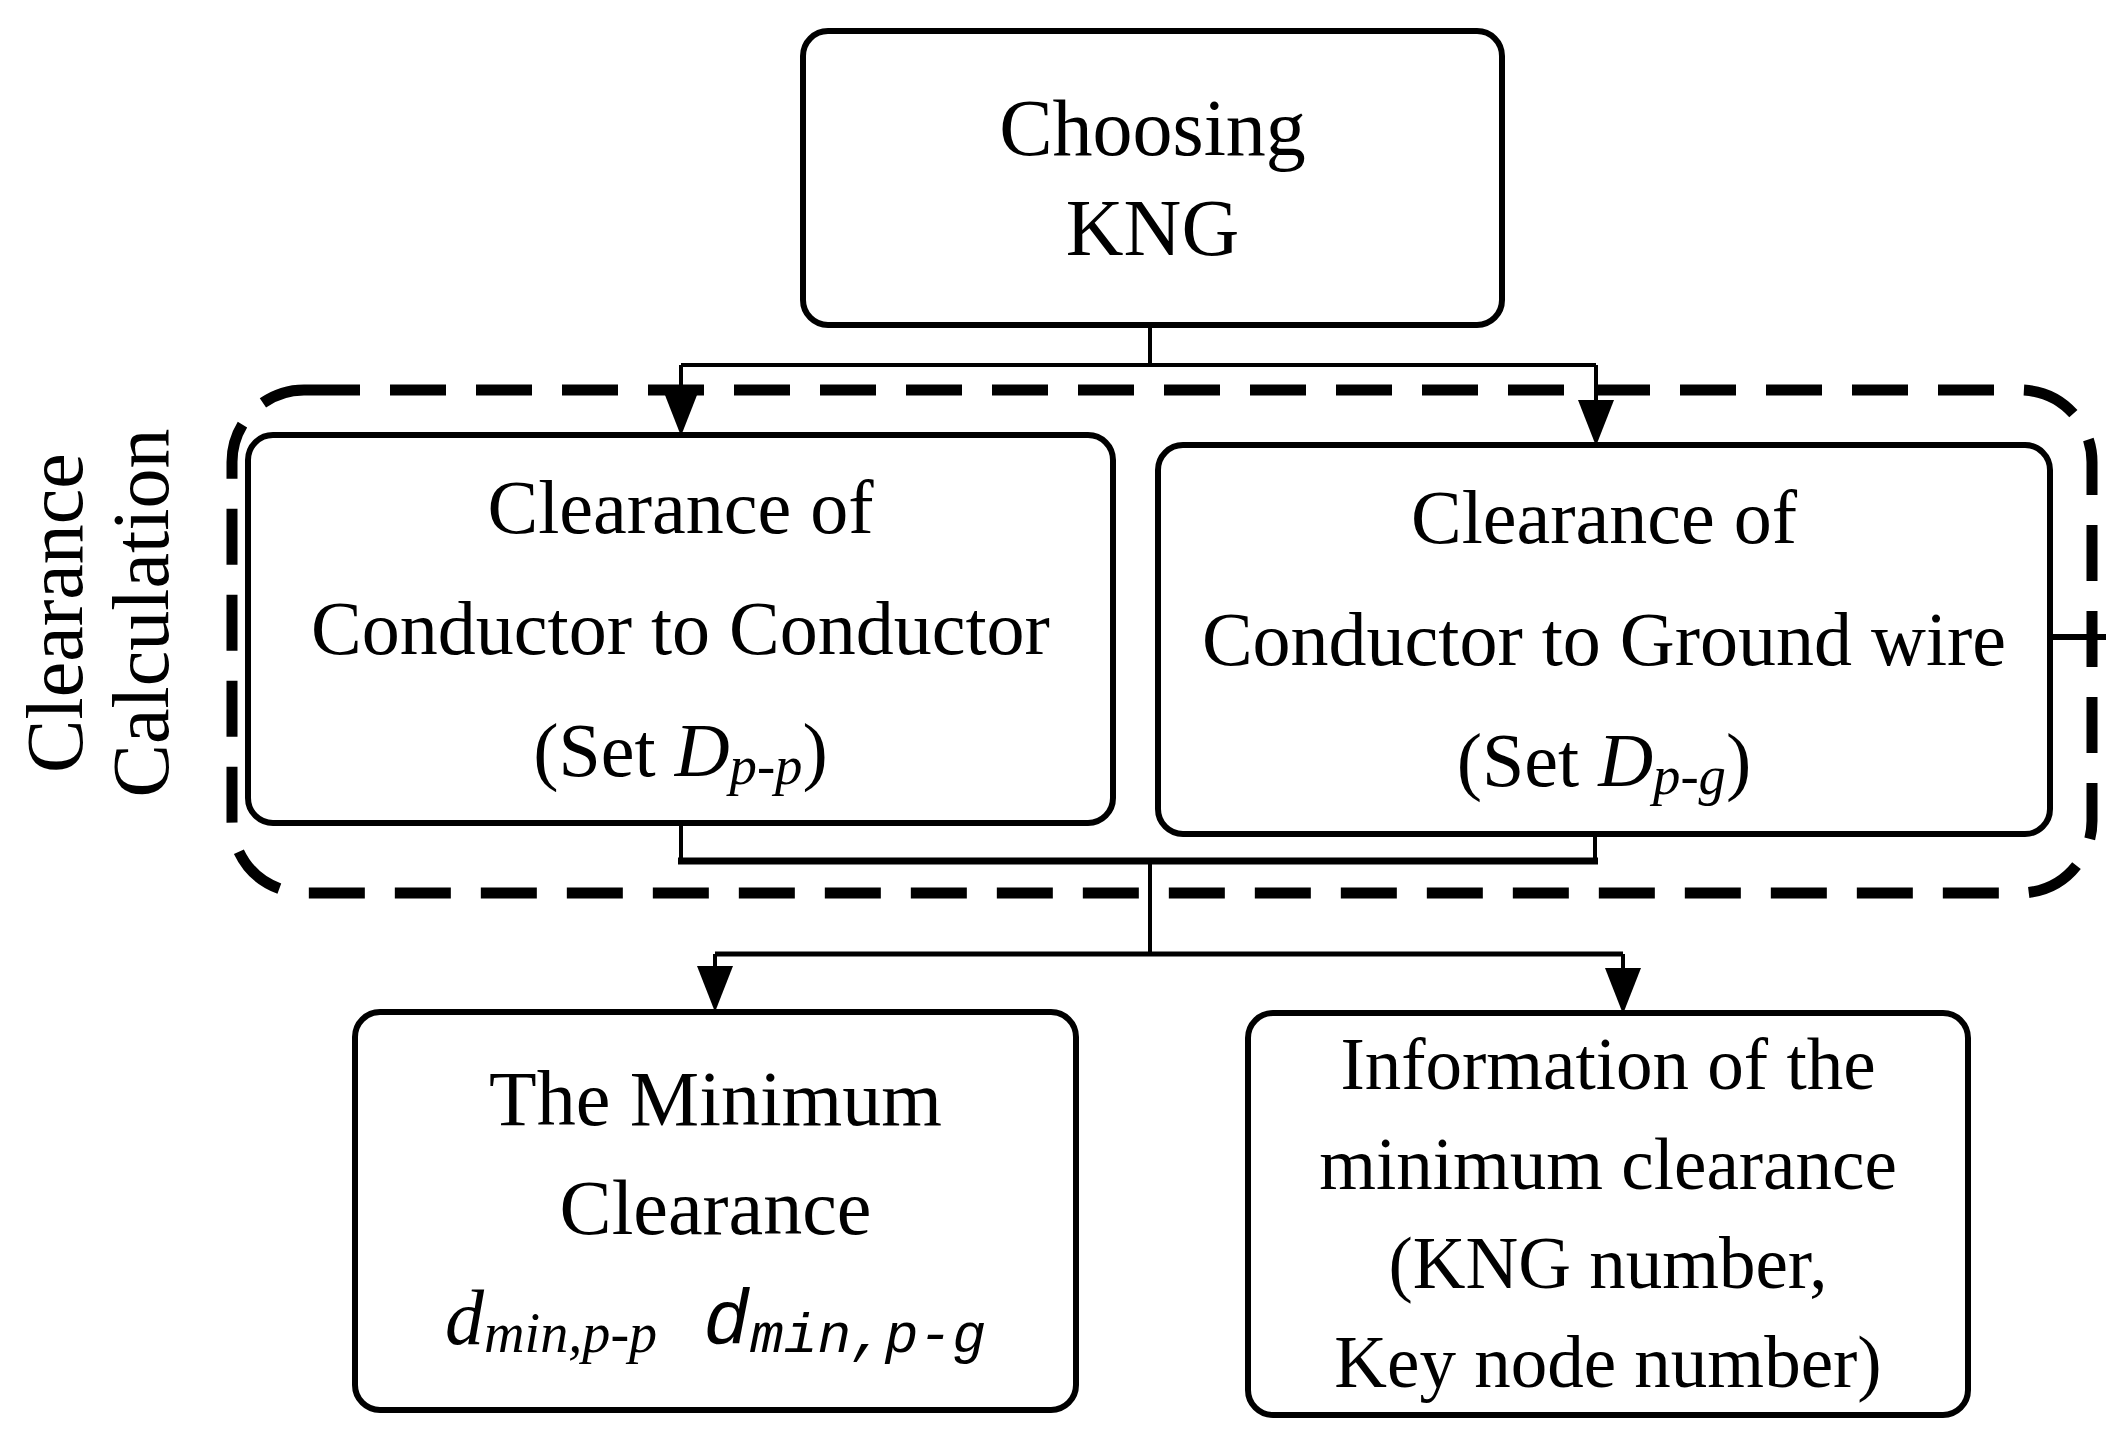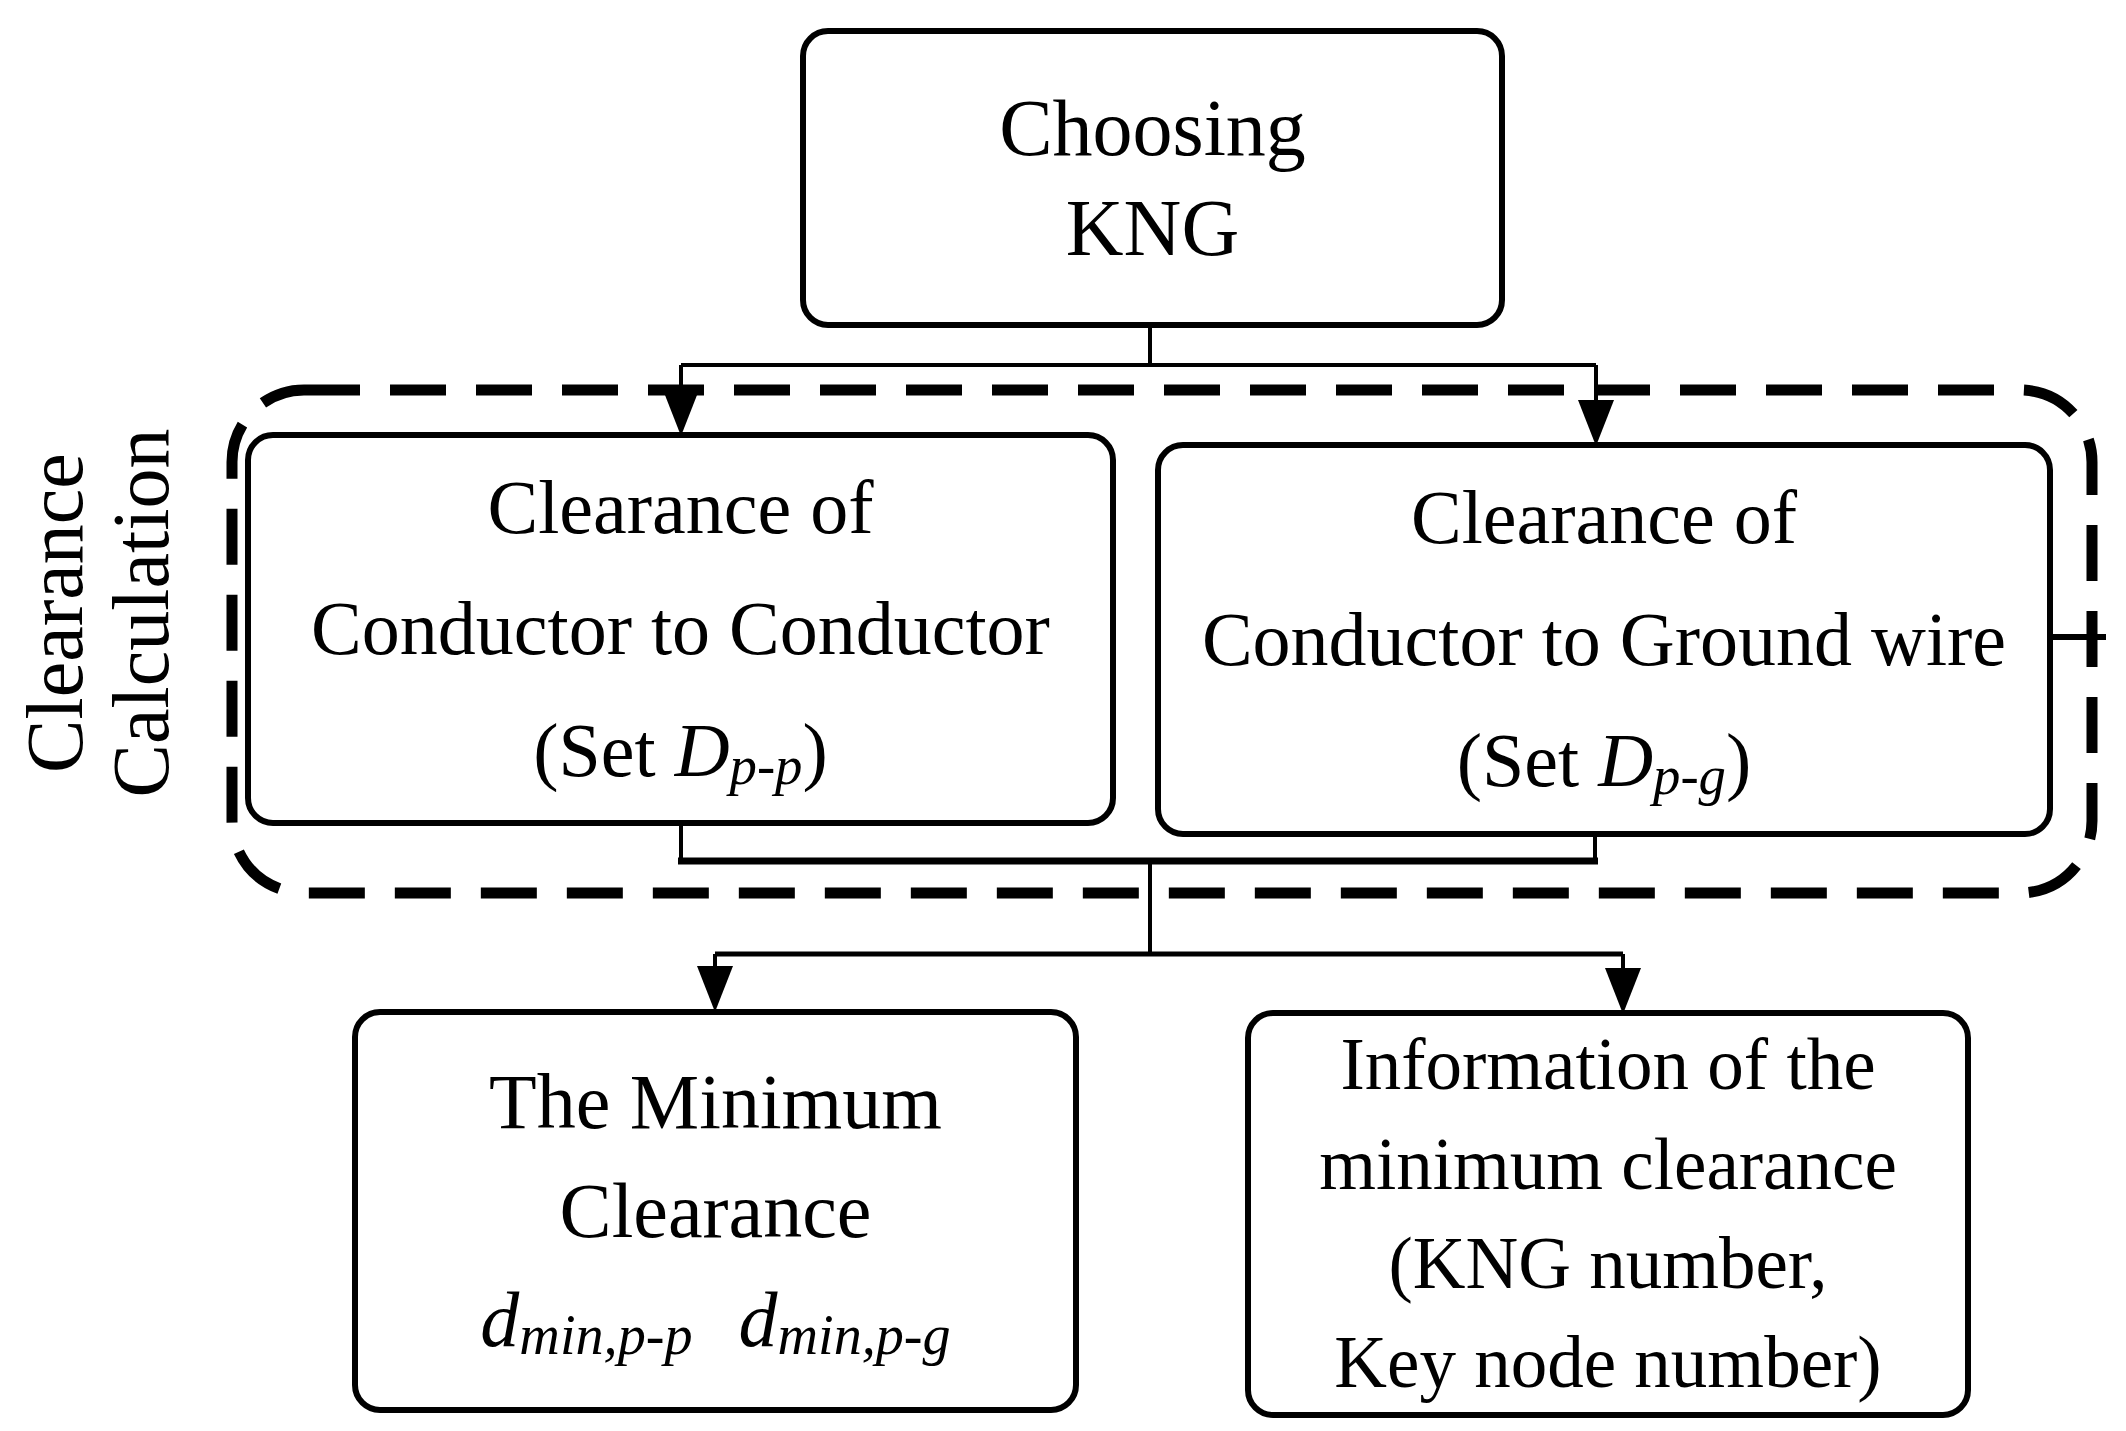--- a/index.html
+++ b/index.html
@@ -26,21 +26,21 @@
     text-align: center;
   }
   .node .line { white-space: nowrap; }
   .var { font-style: italic; }
   .sub { font-style: italic; font-size: 0.72em; vertical-align: -0.14em; }
   .node-choosing      { left: 800px;  top: 11px;   width: 705px; height: 300px; font-size: 80px; line-height: 1.25; margin-top: 17px; }
   .node-mid-left      { left: 245px;  top: 432px;  width: 871px; height: 394px; font-size: 76px; line-height: 1.6; }
   .node-mid-right     { left: 1155px; top: 442px;  width: 898px; height: 395px; font-size: 76px; line-height: 1.6; }
   .node-bottom-left   { left: 352px;  top: 1009px; width: 727px; height: 404px; font-size: 78px; line-height: 1.4; justify-content: center; }
   .node-bottom-right  { left: 1245px; top: 1010px; width: 726px; height: 408px; font-size: 73px; line-height: 1.36; }
-  .formula-term + .formula-term { margin-left: 46px; }
+  .formula-term + .formula-term { margin-left: 46px; font-family: Liberation Mono, monospace; }
   .side-label {
     position: absolute;
     left: -200px;
     top: 525px;
     width: 600px;
     height: 176px;
     transform: rotate(-90deg);
     font-size: 80px;
     line-height: 1.08;
     text-align: center;

